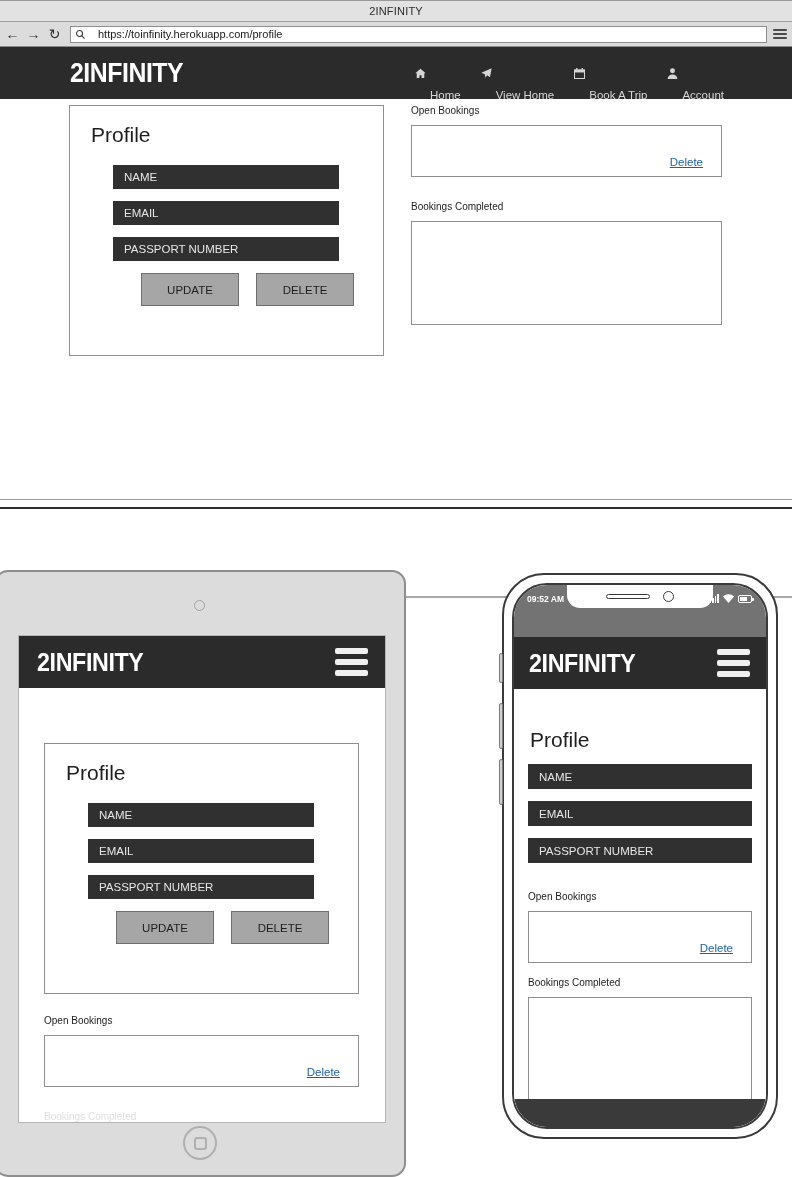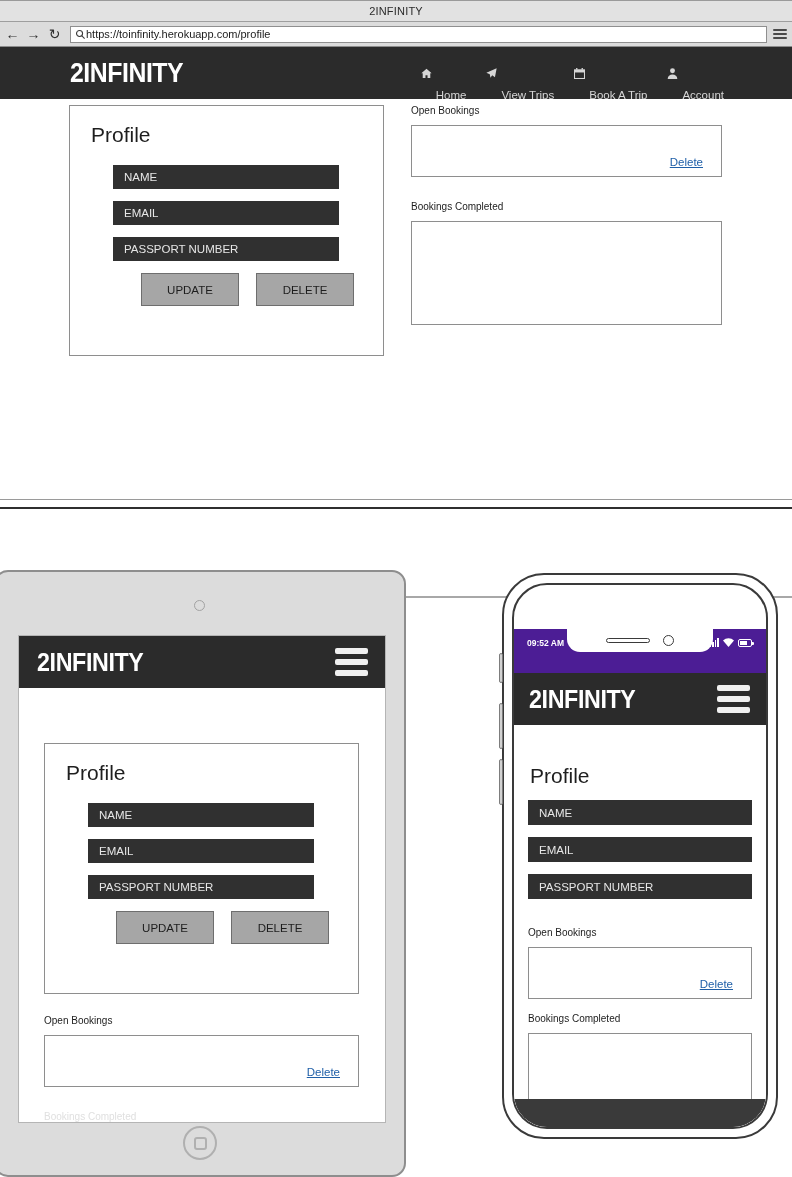--- a/index.html
+++ b/index.html
@@ -27,21 +27,21 @@
     height: 25px; background: #dcdcdc;
     border-bottom: 1px solid #8c8c8c;
     display: flex; align-items: center; padding: 0 5px; gap: 6px;
   }
   .nav-btn {
     width: 15px; height: 18px; display:flex; align-items:center; justify-content:center;
     color: #2f2f2f; font-size: 14px; line-height: 1;
   }
   .urlbar {
     flex: 1; height: 17px; background: #fff; border: 1px solid #8f8f8f;
-    display: flex; align-items: center; padding: 0 4px; gap: 0;
+    display: flex; align-items: center; padding: 0 4px; gap: 12px;
     margin-left: 2px;
   }
   .url-text { font-size: 11px; color: #1b1b1b; white-space: nowrap; }
   .menu-btn { width: 14px; height: 16px; display:flex; flex-direction:column; justify-content:center; gap:2px; }
   .menu-btn i { display:block; height: 2px; background:#4a4a4a; border-radius:1px; }
 
   
   .site-header {
     height: 52px; background: #2b2b2b;
     display: flex; align-items: center; justify-content: space-between;
@@ -136,24 +136,23 @@
   
   .phone {
     position: absolute; left: 502px; top: 573px; width: 276px; height: 566px;
     background: #fff; border: 2px solid #3a3a3a; border-radius: 42px;
   }
   .phone-inner {
     position: absolute; left: 8px; top: 8px; right: 8px; bottom: 8px;
     border: 2px solid #3a3a3a; border-radius: 35px; overflow: hidden; background: #fff;
   }
   .phone-statusbar {
-    height: 44px; background: #4c1d95; position: relative;
+    height: 52px; background: #737373; position: relative;
     display: flex; align-items: flex-start; justify-content: space-between;
     padding: 9px 14px 0 13px;
-    margin-top: 44px;
   }
   .status-time { font-size: 8.5px; color: #fff; font-weight: bold; }
   .status-icons { display: flex; align-items: center; gap: 4px; }
   .sig { display: flex; align-items: flex-end; gap: 1px; height: 9px; }
   .sig i { display:block; width:1.6px; background:#fff; }
   .sig i:nth-child(1){height:3px} .sig i:nth-child(2){height:5px}
   .sig i:nth-child(3){height:7px} .sig i:nth-child(4){height:9px}
   .wifi { width:11px; height:9px; fill:#fff; }
   .batt { width:14px; height:8px; border:1.2px solid #fff; border-radius:2px; position:relative; }
   .batt::after{content:'';position:absolute;left:1px;top:1px;bottom:1px;width:7px;background:#fff;}
@@ -224,21 +223,21 @@
           <svg class="nav-ico" viewBox="0 0 16 16">
             <path d="M8 1L0.5 7.5h2v7h4v-4h3v4h4v-7h2z"></path>
           </svg>
           <span class="lbl">Home</span>
         </a>
 
         <a class="nav-link" href="#">
           <svg class="nav-ico" viewBox="0 0 16 16">
             <path d="M15.5 0.5L0.5 7l5 2 1 5 2.5-3.5 4 3z"></path>
           </svg>
-          <span class="lbl">View Trips</span>
+          <span class="lbl">View Home</span>
         </a>
 
         <a class="nav-link" href="#">
           <svg class="nav-ico" viewBox="0 0 16 16">
             <path d="M3 0h2v2H3zM11 0h2v2h-2zM0.5 2.5h15v13h-15z M1.5 6h13v8.5h-13z"></path>
             <rect x="0" y="2" width="16" height="14"></rect>
             <rect x="1.5" y="6.5" width="13" height="8" fill="#2b2b2b"></rect>
           </svg>
           <span class="lbl">Book A Trip</span>
         </a>

